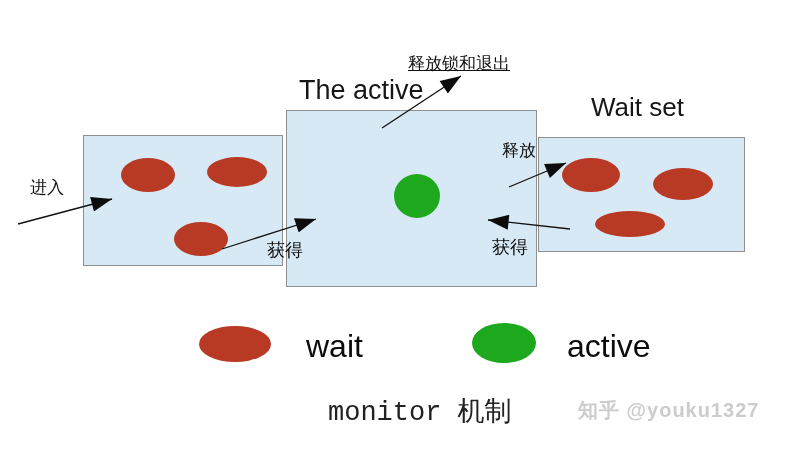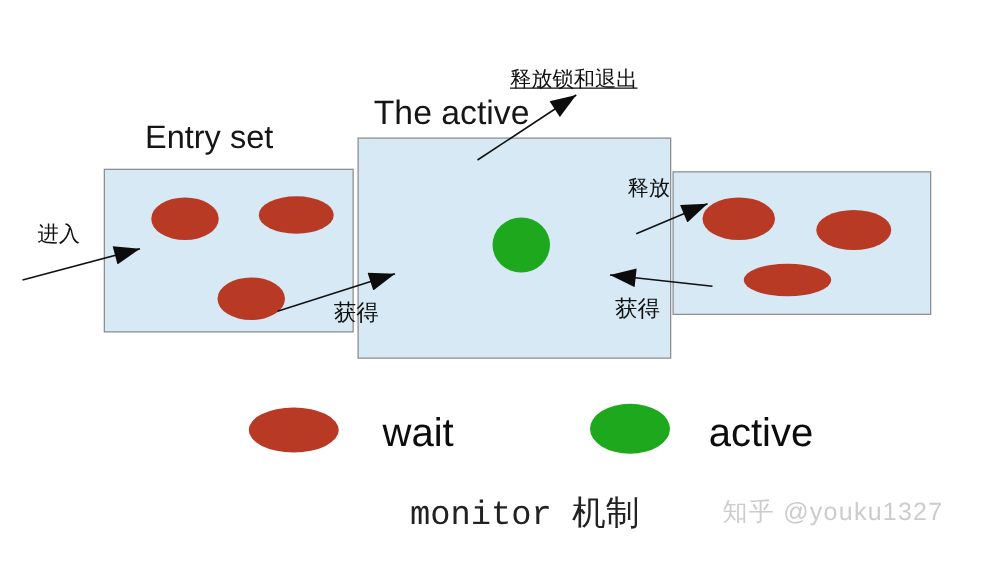--- a/index.html
+++ b/index.html
@@ -54,22 +54,22 @@
 </style>
 </head>
 <body>
 
 <div id="canvas">
 
   <div class="box z1" style="left:83px; top:135px; width:200px; height:131px;"></div>
   <div class="box z1" style="left:538px; top:137px; width:207px; height:115px;"></div>
   <div class="box z2" style="left:286px; top:110px; width:251px; height:177px;"></div>
 
-  <div class="label box-title" style="left:116px; top:95px;">Entry set</div>
   <div class="label box-title" style="left:299px; top:76px; font-size:27px;">The active</div>
+  <div class="label box-title" style="left:591px; top:93px;">Wait set</div>
 
   <div class="ellipse z3" style="left: 121px; top: 158px; width: 54px; height: 34px; background-color: rgb(184, 58, 36);"></div>
   <div class="ellipse z3" style="left: 207px; top: 157px; width: 60px; height: 30px; background-color: rgb(184, 58, 36);"></div>
   <div class="ellipse z3" style="left: 174px; top: 222px; width: 54px; height: 34px; background-color: rgb(184, 58, 36);"></div>
 
   <div class="ellipse z3" style="left: 394px; top: 174px; width: 46px; height: 44px; background-color: rgb(30, 168, 30);"></div>
 
   <div class="ellipse z3" style="left: 562px; top: 158px; width: 58px; height: 34px; background-color: rgb(184, 58, 36);"></div>
   <div class="ellipse z3" style="left: 653px; top: 168px; width: 60px; height: 32px; background-color: rgb(184, 58, 36);"></div>
   <div class="ellipse z3" style="left: 595px; top: 211px; width: 70px; height: 26px; background-color: rgb(184, 58, 36);"></div>
@@ -92,15 +92,15 @@
     <line x1="509" y1="187" x2="566" y2="163" stroke="#111" stroke-width="1.3" marker-end="url(#ah)"></line>
     <line x1="570" y1="229" x2="488" y2="220" stroke="#111" stroke-width="1.3" marker-end="url(#ah)"></line>
   </svg>
 
   <div class="ellipse" style="left: 199px; top: 326px; width: 72px; height: 36px; background-color: rgb(184, 58, 36);"></div>
   <div class="label legend-label" style="left:306px; top:329px;">wait</div>
   <div class="ellipse" style="left: 472px; top: 323px; width: 64px; height: 40px; background-color: rgb(30, 168, 30);"></div>
   <div class="label legend-label" style="left:567px; top:329px;">active</div>
 
   <div class="label caption" style="left:328px; top:399px;">monitor 机制</div>
-  <div class="label watermark" style="left:578px; top:399px;">知乎 @youku1327</div>
+  <div class="label watermark" style="left:578px; top:399px;font-weight:bold;">知乎 @youku1327</div>
 
 </div>
 
 </body></html>

